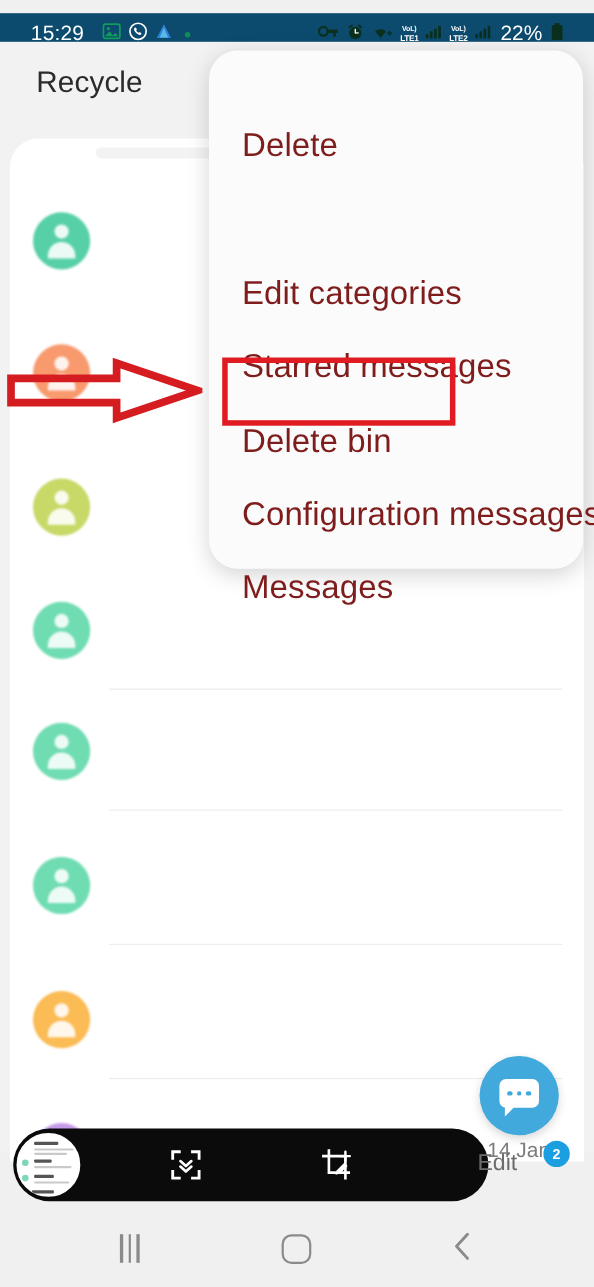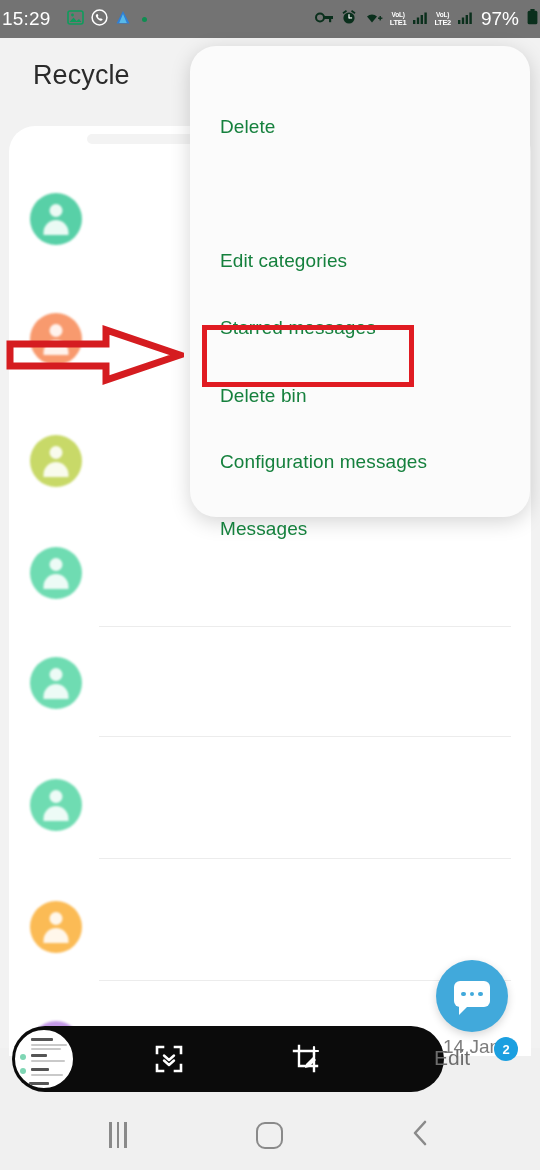--- a/index.html
+++ b/index.html
@@ -11,25 +11,25 @@
   }
   .phone {
     position:relative;
     width:540px; height:1170px;
     background:#f0f0f0;
     overflow:hidden;
   }
 
   
   .statusbar {
-    position:absolute; top:0; left:0;
+    position:absolute; top:12px; left:0;
     width:540px; height:38px;
-    background:#737373;
+    background:#0c4a6e;
     display:flex; align-items:center;
-    padding:0 2px;
+    padding:0 28px;
     color:#ffffff;
   }
   .sb-time {
     font-size:19px; letter-spacing:.2px;
     color:#ffffff; font-weight:400;
     margin-right:9px;
   }
   .sb-left { display:flex; align-items:center; gap:7px; }
   .sb-right {
     margin-left:auto;
@@ -133,21 +133,21 @@
   
   .menu {
     position:absolute; left:190px; top:46px;
     width:340px; height:471px;
     background:#fbfbfb;
     border-radius:26px;
     box-shadow:0 5px 20px rgba(0,0,0,.17);
   }
   .menu-item {
     position:absolute; left:30px;
-    font-size:19px; color:#15803d;
+    font-size:30px; color:#7f1d1d;
     white-space:nowrap;
     letter-spacing:.1px;
   }
 
   
   .hl-box {
     position:absolute; left:202px; top:325px;
     width:212px; height:62px;
     border:5px solid #e01b22;
     background:transparent;
@@ -285,21 +285,21 @@
         <i>LTE2</i>
       </span>
       <span class="sb-ic">
         <svg width="14" height="13" viewBox="0 0 14 13">
             <rect x="0" y="9" width="2.4" height="4" fill="#0a2f1c"></rect>
             <rect x="3.8" y="6.5" width="2.4" height="6.5" fill="#0a2f1c"></rect>
             <rect x="7.6" y="4" width="2.4" height="9" fill="#0a2f1c"></rect>
             <rect x="11.4" y="1.5" width="2.4" height="11.5" fill="#0a2f1c"></rect>
           </svg>
       </span>
-      <span class="sb-pct">97%</span>
+      <span class="sb-pct">22%</span>
       <span class="sb-ic">
         <svg width="11" height="16" viewBox="0 0 11 16">
             <rect x="3.4" y="0" width="4.2" height="2" fill="#0a2f1c"></rect>
             <rect x="0.6" y="1.8" width="9.8" height="13.5" rx="1.6" fill="#0a2f1c"></rect>
           </svg>
       </span>
     </div>
   </div>
 
   <div class="app">

